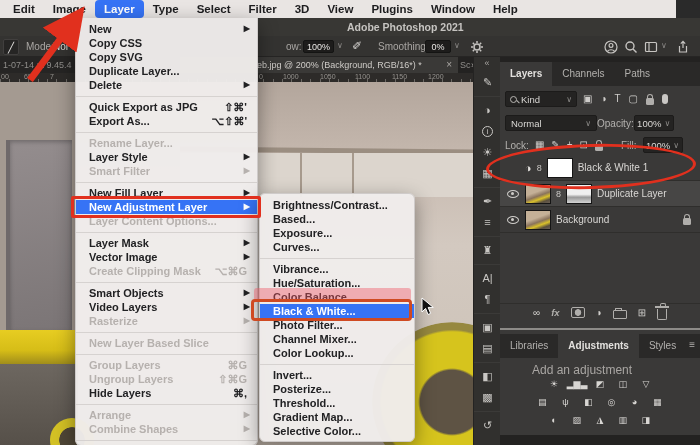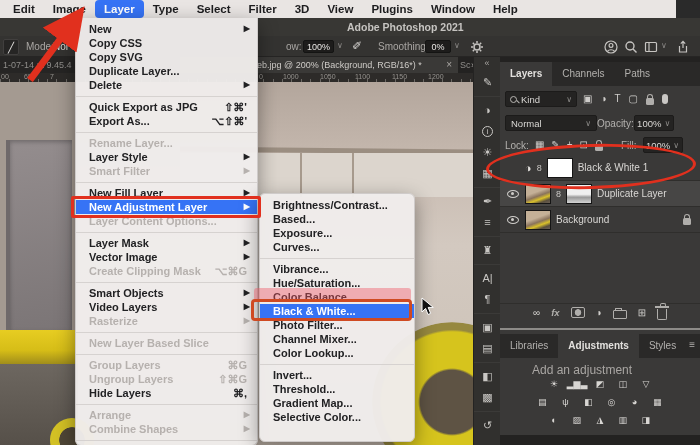--- a/index.html
+++ b/index.html
@@ -588,20 +588,21 @@
       <div class="menu-sep"></div>
       <div class="menu-item"><span class="mi-label">Vibrance...</span></div>
       <div class="menu-item"><span class="mi-label">Hue/Saturation...</span></div>
       <div class="menu-item"><span class="mi-label">Color Balance...</span></div>
       <div class="menu-item hl"><span class="mi-label">Black &amp; White...</span></div>
       <div class="menu-item"><span class="mi-label">Photo Filter...</span></div>
       <div class="menu-item"><span class="mi-label">Channel Mixer...</span></div>
       <div class="menu-item"><span class="mi-label">Color Lookup...</span></div>
       <div class="menu-sep"></div>
       <div class="menu-item"><span class="mi-label">Invert...</span></div>
+      <div class="menu-item"><span class="mi-label">Posterize...</span></div>
       <div class="menu-item"><span class="mi-label">Threshold...</span></div>
       <div class="menu-item"><span class="mi-label">Gradient Map...</span></div>
       <div class="menu-item"><span class="mi-label">Selective Color...</span></div>
     </div>
 
   <div class="anno anno-box1"></div>
   <div class="anno-pink"></div>
   <div class="anno anno-box2"></div>
   <div class="anno anno-ellipse"></div>
   <svg class="arrow-svg" width="700" height="445">

